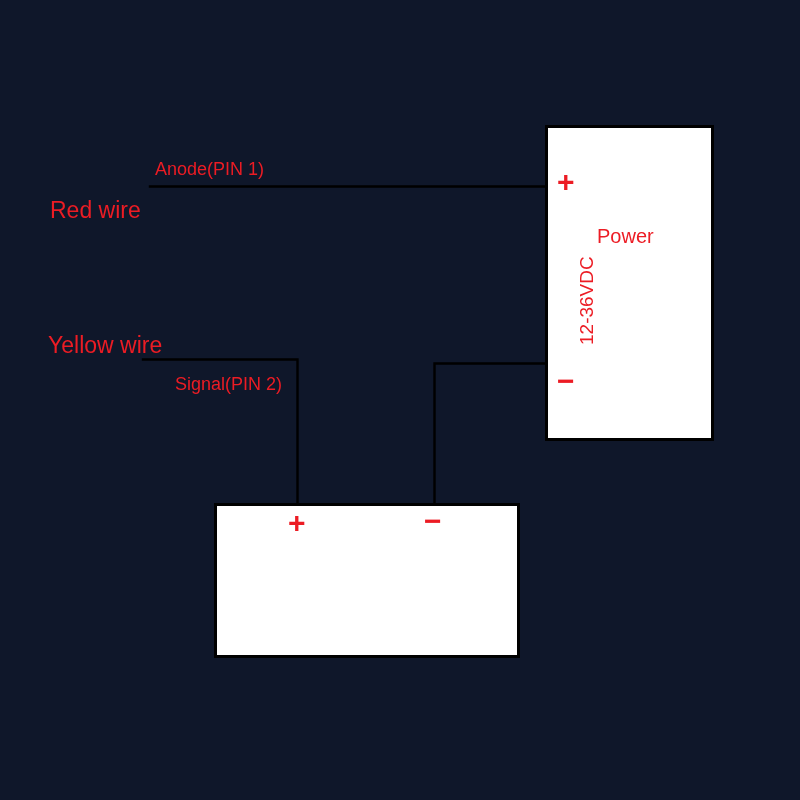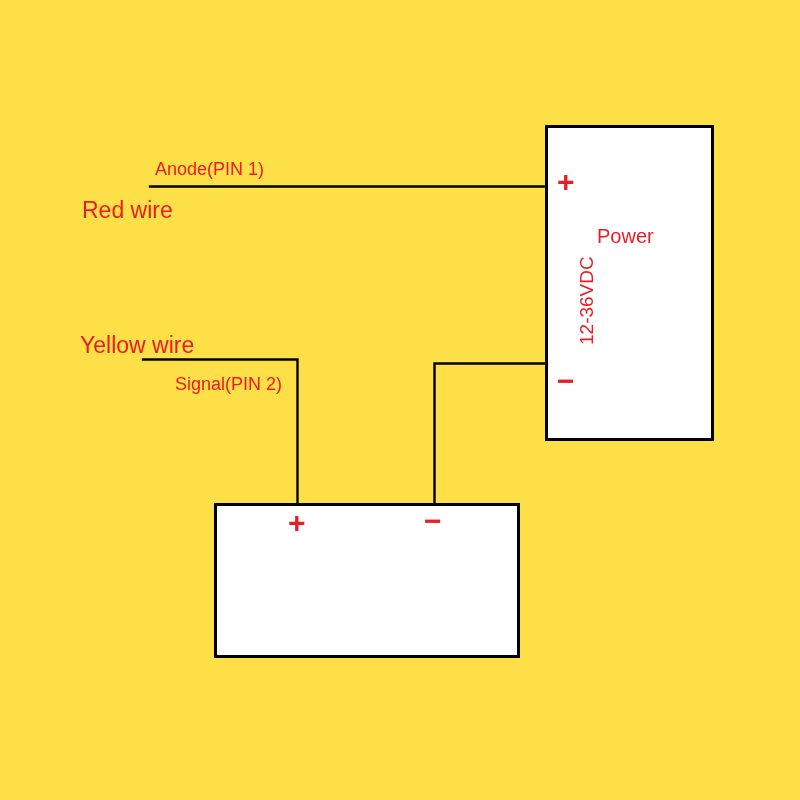--- a/index.html
+++ b/index.html
@@ -5,40 +5,40 @@
 <style>
   html, body {
     margin: 0;
     padding: 0;
     background: #ffffff;
   }
   #canvas {
     position: relative;
     width: 800px;
     height: 800px;
-    background: #fde047;
+    background: #0f172a;
     overflow: hidden;
     font-family: "Liberation Sans", sans-serif;
   }
   #diagram-svg {
     position: absolute;
     left: 0;
     top: 0;
     width: 800px;
     height: 800px;
   }
   .lbl {
     position: absolute;
     color: #ec1c24;
     font-family: "Liberation Sans", sans-serif;
     white-space: nowrap;
     line-height: 1;
     user-select: none;
   }
-  .lbl-wire-name   { font-size: 23px; margin-left: 32px; }
+  .lbl-wire-name   { font-size: 23px; }
   .lbl-pin         { font-size: 18px; }
   .lbl-box-title   { font-size: 20px; }
   .lbl-terminal    { font-size: 30px; font-weight: bold; }
   .lbl-terminal-neg{ font-size: 30px; font-weight: bold; }
   .lbl-vertical {
     font-size: 19px;
     transform-origin: 0 0;
     transform: rotate(-90deg);
   }
 </style>

